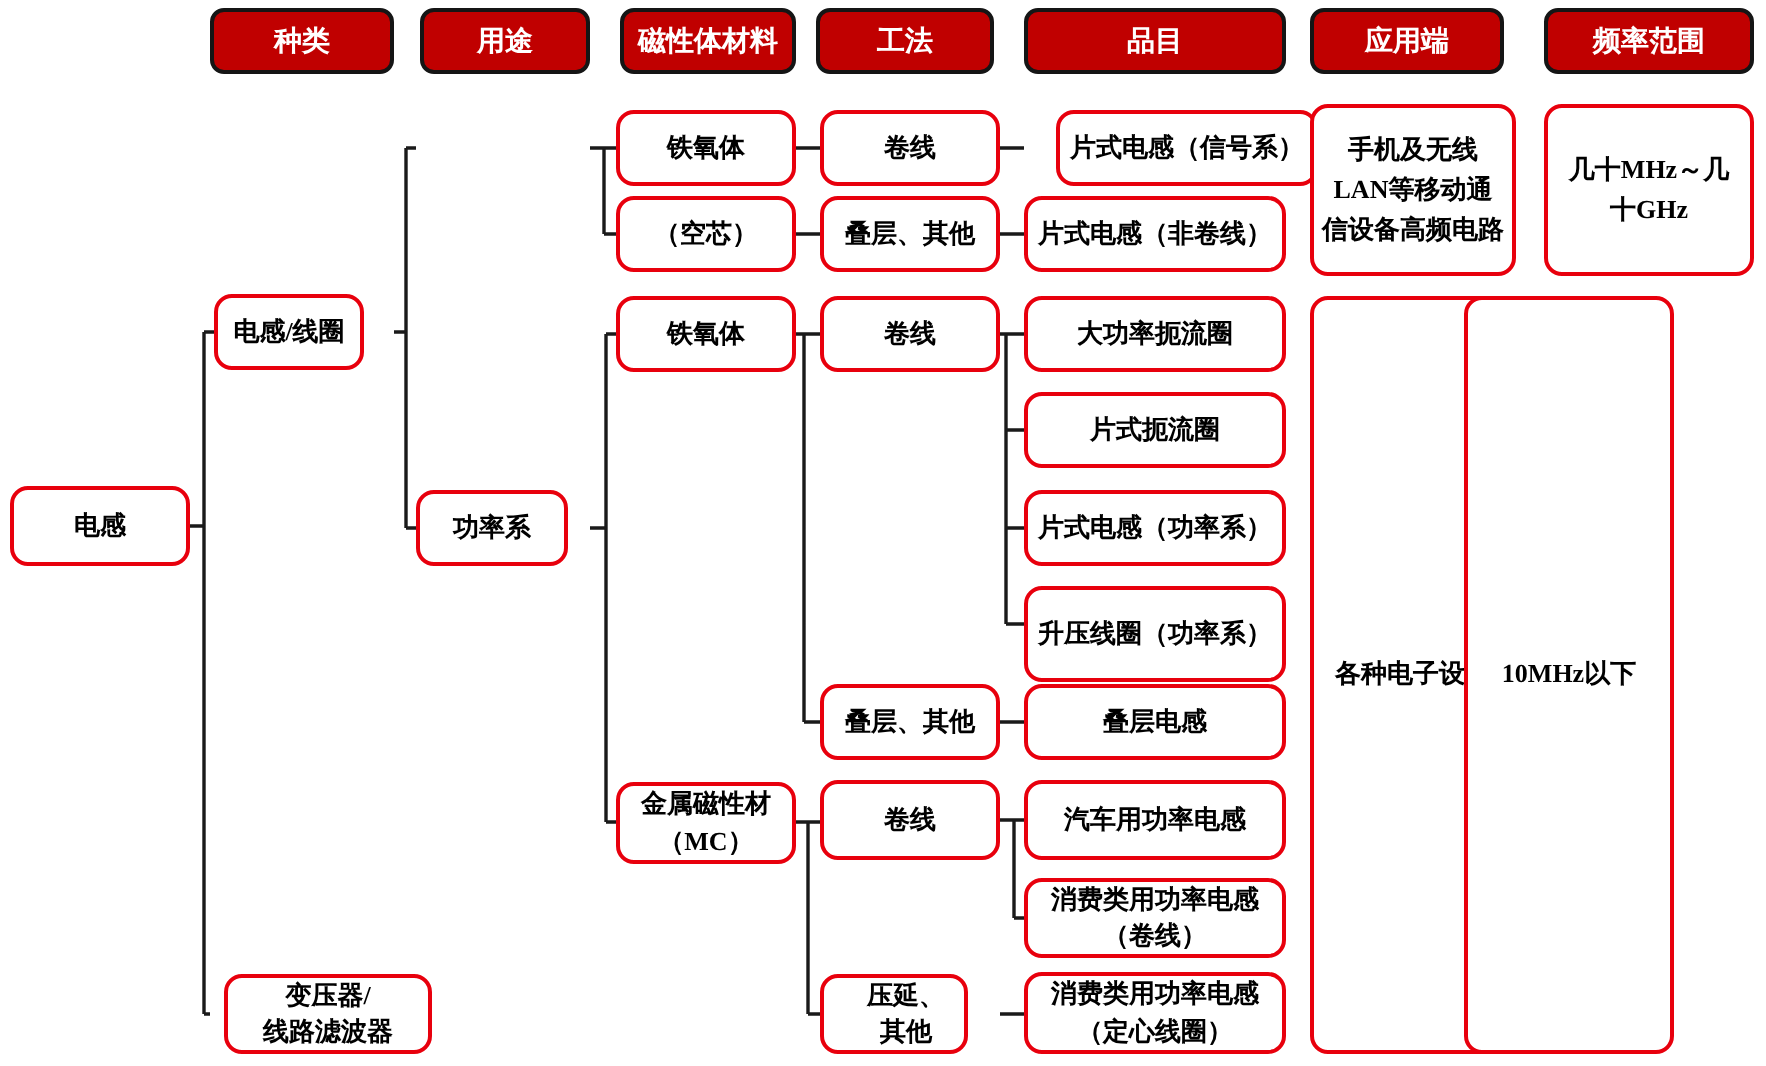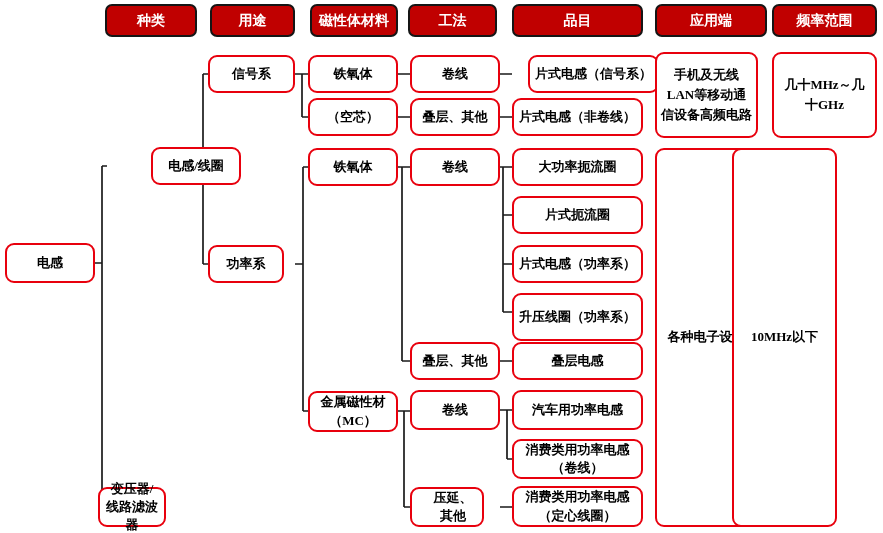--- a/index.html
+++ b/index.html
@@ -58,30 +58,29 @@
          M398 411 H410 M404 411 V507 M404 507 H410
          M500 410 H512 M507 410 V459 M507 459 H512
          M500 507 H512" fill="none" stroke="#1a1a1a" stroke-width="1.7"></path>
   </svg>
 
   <div class="hdr" style="left:105px;top:4px;width:92px;height:33px;">种类</div>
   <div class="hdr" style="left:210px;top:4px;width:85px;height:33px;">用途</div>
   <div class="hdr" style="left:310px;top:4px;width:88px;height:33px;">磁性体材料</div>
   <div class="hdr" style="left:408px;top:4px;width:89px;height:33px;">工法</div>
   <div class="hdr" style="left:512px;top:4px;width:131px;height:33px;">品目</div>
-  <div class="hdr" style="left:655px;top:4px;width:112px;height:33px;">应用端</div>
+  <div class="hdr" style="left:655px;top:4px;width:97px;height:33px;">应用端</div>
   <div class="hdr" style="left:772px;top:4px;width:105px;height:33px;">频率范围</div>
 
   <div class="node" style="left:5px;top:243px;width:90px;height:40px;">电感</div>
 
-  <div class="node" style="left:107px;top:147px;width:90px;height:38px;margin-left:44px;">电感/线圈</div>
-  <div class="node" style="left:98px;top:487px;width:68px;height:40px;">变压器/
+  <div class="node" style="left:107px;top:147px;width:75px;height:38px;">电感/线圈</div>
+  <div class="node" style="left:112px;top:487px;width:104px;height:40px;">变压器/
 线路滤波器</div>
 
-  <div class="node" style="left:208px;top:55px;width:87px;height:38px;">信号系</div>
   <div class="node" style="left:208px;top:245px;width:76px;height:38px;">功率系</div>
 
   <div class="node" style="left:308px;top:55px;width:90px;height:38px;">铁氧体</div>
   <div class="node" style="left:308px;top:98px;width:90px;height:38px;">（空芯）</div>
   <div class="node" style="left:308px;top:148px;width:90px;height:38px;">铁氧体</div>
   <div class="node" style="left:308px;top:391px;width:90px;height:41px;">金属磁性材
 （MC）</div>
 
   <div class="node" style="left:410px;top:55px;width:90px;height:38px;">卷线</div>
   <div class="node" style="left:410px;top:98px;width:90px;height:38px;">叠层、其他</div>

